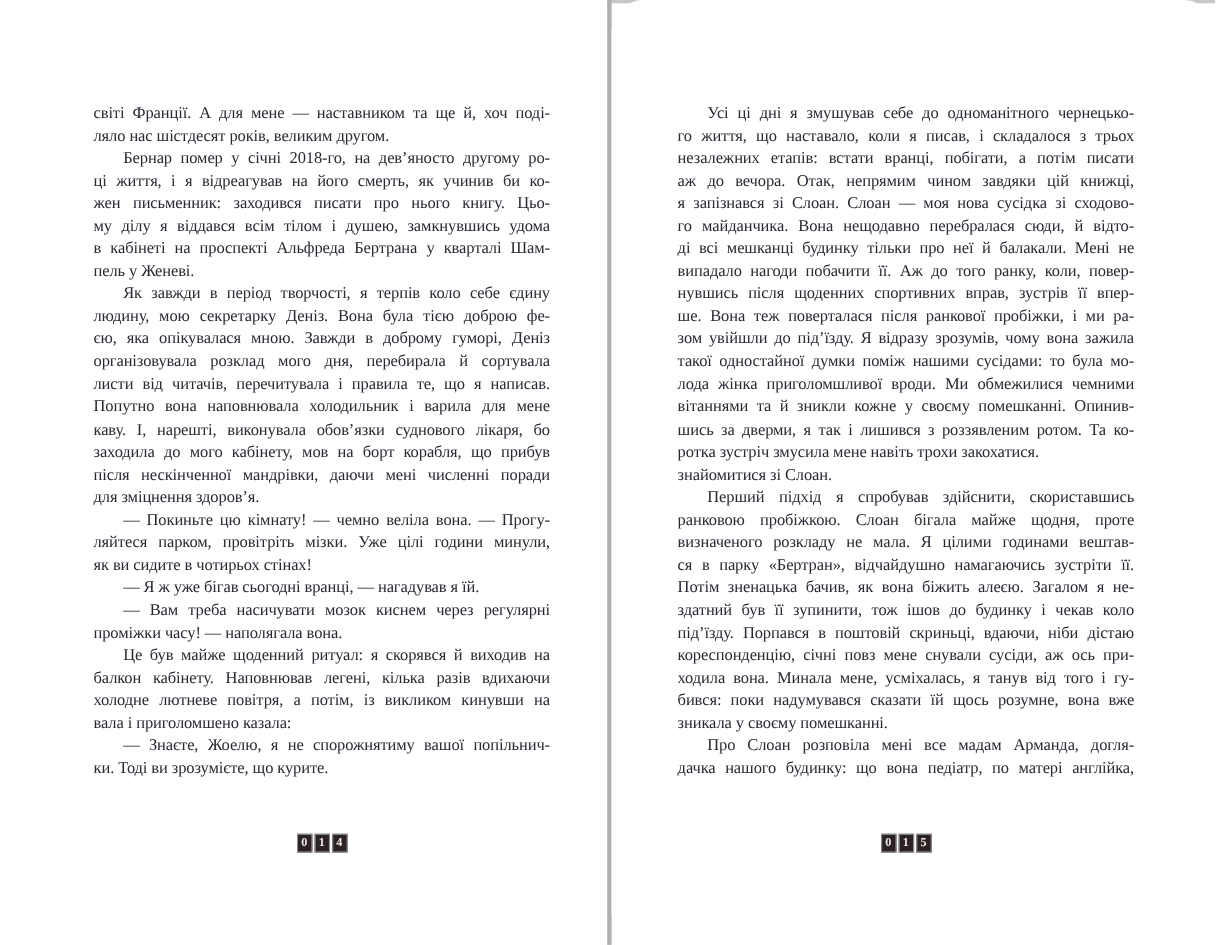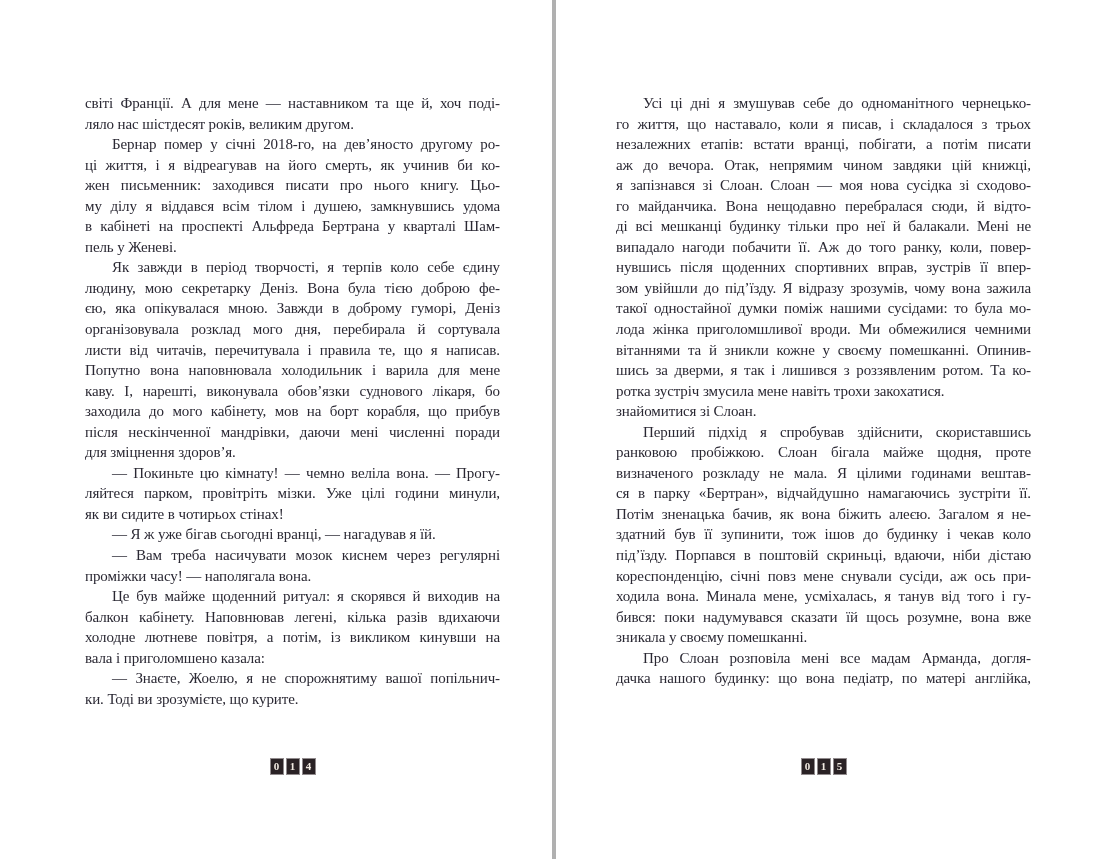--- a/index.html
+++ b/index.html
@@ -30,21 +30,21 @@
     height: 859px;
     background: #b0b0b0;
   }
   .page {
     position: absolute;
     top: 0;
     height: 859px;
     background: #ffffff;
   }
   .page.left  { left: 0;     width: 552px; }
-  .page.right { left: 556px; width: 549px; }
+  .page.right { left: 556px; width: 549px; border-radius: 29px; }
 
   .page-text {
     position: absolute;
     top: 93px;
     width: 415px;
     color: #2a2833;
     font-size: 15px;
     line-height: 20.55px;
     letter-spacing: -0.1px;
   }
@@ -138,20 +138,21 @@
     <div class="page-text" id="page-text-1">
         <div class="line indent">Усі ці дні я змушував себе до одноманітного чернецько-</div>
         <div class="line">го життя, що наставало, коли я писав, і складалося з трьох</div>
         <div class="line">незалежних етапів: встати вранці, побігати, а потім писати</div>
         <div class="line">аж до вечора. Отак, непрямим чином завдяки цій книжці,</div>
         <div class="line">я запізнався зі Слоан. Слоан — моя нова сусідка зі сходово-</div>
         <div class="line">го майданчика. Вона нещодавно перебралася сюди, й відто-</div>
         <div class="line">ді всі мешканці будинку тільки про неї й балакали. Мені не</div>
         <div class="line">випадало нагоди побачити її. Аж до того ранку, коли, повер-</div>
         <div class="line">нувшись після щоденних спортивних вправ, зустрів її впер-</div>
+        <div class="line">ше. Вона теж поверталася після ранкової пробіжки, і ми ра-</div>
         <div class="line">зом увійшли до під’їзду. Я відразу зрозумів, чому вона зажила</div>
         <div class="line">такої одностайної думки поміж нашими сусідами: то була мо-</div>
         <div class="line">лода жінка приголомшливої вроди. Ми обмежилися чемними</div>
         <div class="line">вітаннями та й зникли кожне у своєму помешканні. Опинив-</div>
         <div class="line">шись за дверми, я так і лишився з роззявленим ротом. Та ко-</div>
         <div class="line last">ротка зустріч змусила мене навіть трохи закохатися.</div>
         <div class="line last">знайомитися зі Слоан.</div>
         <div class="line indent">Перший підхід я спробував здійснити, скориставшись</div>
         <div class="line">ранковою пробіжкою. Слоан бігала майже щодня, проте</div>
         <div class="line">визначеного розкладу не мала. Я цілими годинами вештав-</div>

